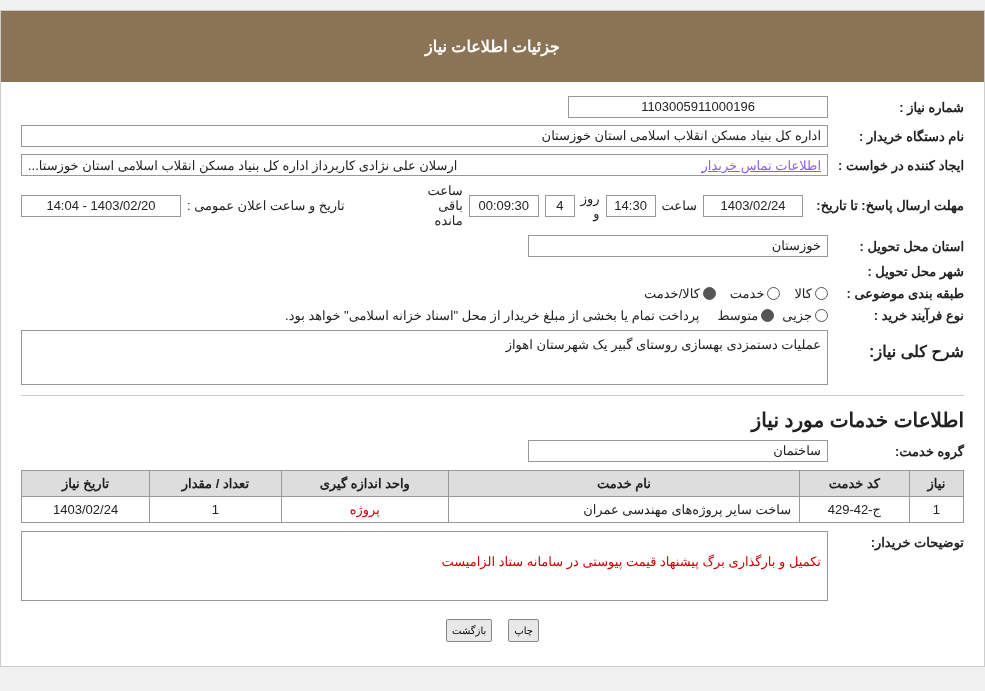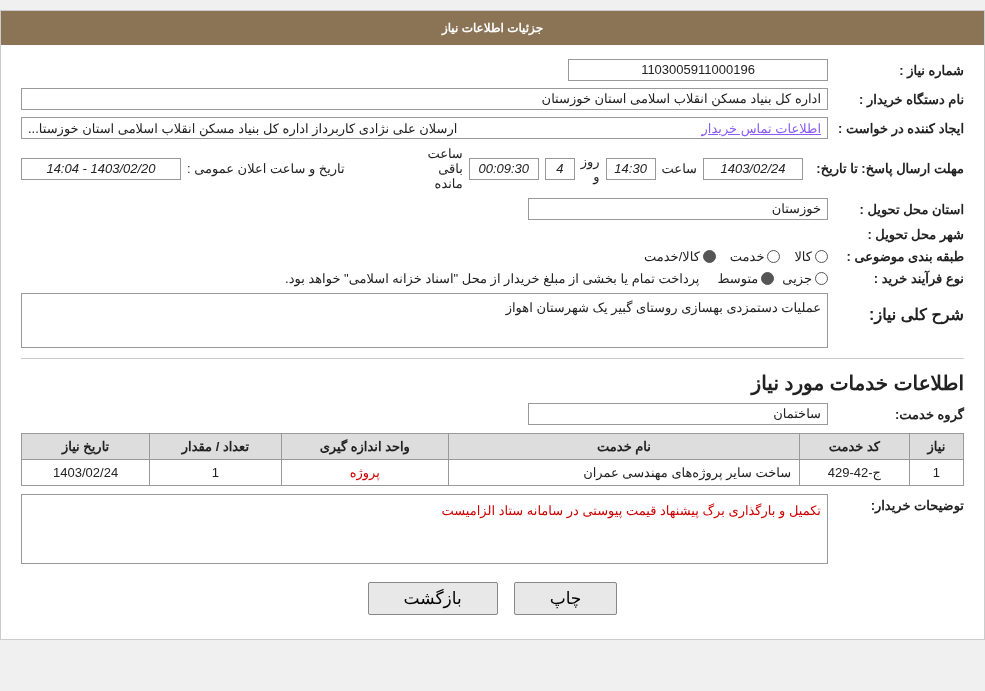--- a/index.html
+++ b/index.html
@@ -13,22 +13,22 @@
     .page-wrapper {
       max-width: 985px;
       margin: 10px auto;
       background: #fff;
       border: 1px solid #ccc;
     }
     .page-header {
       background: #8B7355;
       color: #fff;
       text-align: center;
-      padding: 10px 0;
-      font-size: 12px;
+      padding: 26px 0;
+      font-size: 16px;
       font-weight: bold;
     }
     .content-area {
       padding: 14px 20px;
     }
     .info-row {
       display: flex;
       align-items: center;
       margin-bottom: 7px;
       gap: 6px;
@@ -53,21 +53,20 @@
       align-items: center;
       gap: 6px;
       flex: 1;
     }
     .small-box {
       background: #fff;
       border: 1px solid #999;
       padding: 2px 6px;
       min-height: 22px;
       text-align: center;
-      font-style: italic;
     }
     .link-style {
       color: #8b5cf6;
       text-decoration: underline;
       cursor: pointer;
     }
     .section-title {
       font-size: 20px;
       font-weight: bold;
       margin: 12px 0 8px 0;
@@ -134,38 +133,38 @@
       font-weight: bold;
       white-space: nowrap;
       min-width: 130px;
       text-align: right;
       padding-top: 4px;
     }
     .buyer-notes-content {
       flex: 1;
       border: 1px solid #999;
       min-height: 70px;
-      padding: 8px 6px;
+      padding: 22px 6px;
       text-align: right;
       color: #c00;
     }
     .buttons-row {
       display: flex;
       justify-content: center;
       gap: 16px;
       margin-top: 18px;
       margin-bottom: 10px;
     }
     .btn {
-      padding: 5px 35px;
+      padding: 5px 5px;
       border: 1px solid #888;
       background: #e8e8e8;
       cursor: pointer;
       font-family: Tahoma, Arial, sans-serif;
-      font-size: 17px;
+      font-size: 10px;
       border-radius: 2px;
     }
     .divider {
       border-top: 1px solid #ccc;
       margin: 10px 0;
     }
     .wide-label { min-width: 155px; }
   </style>
 </head>
 <body>

